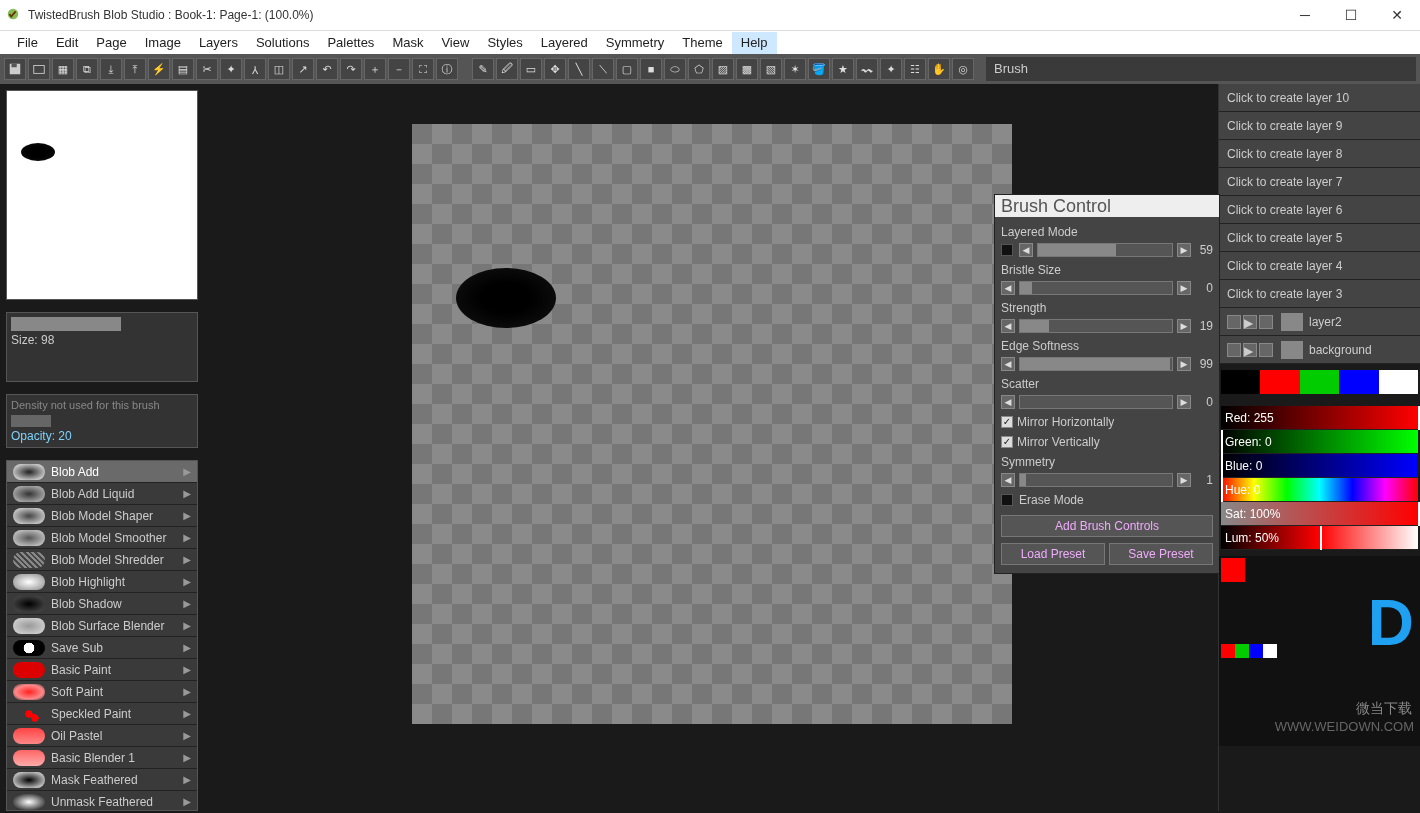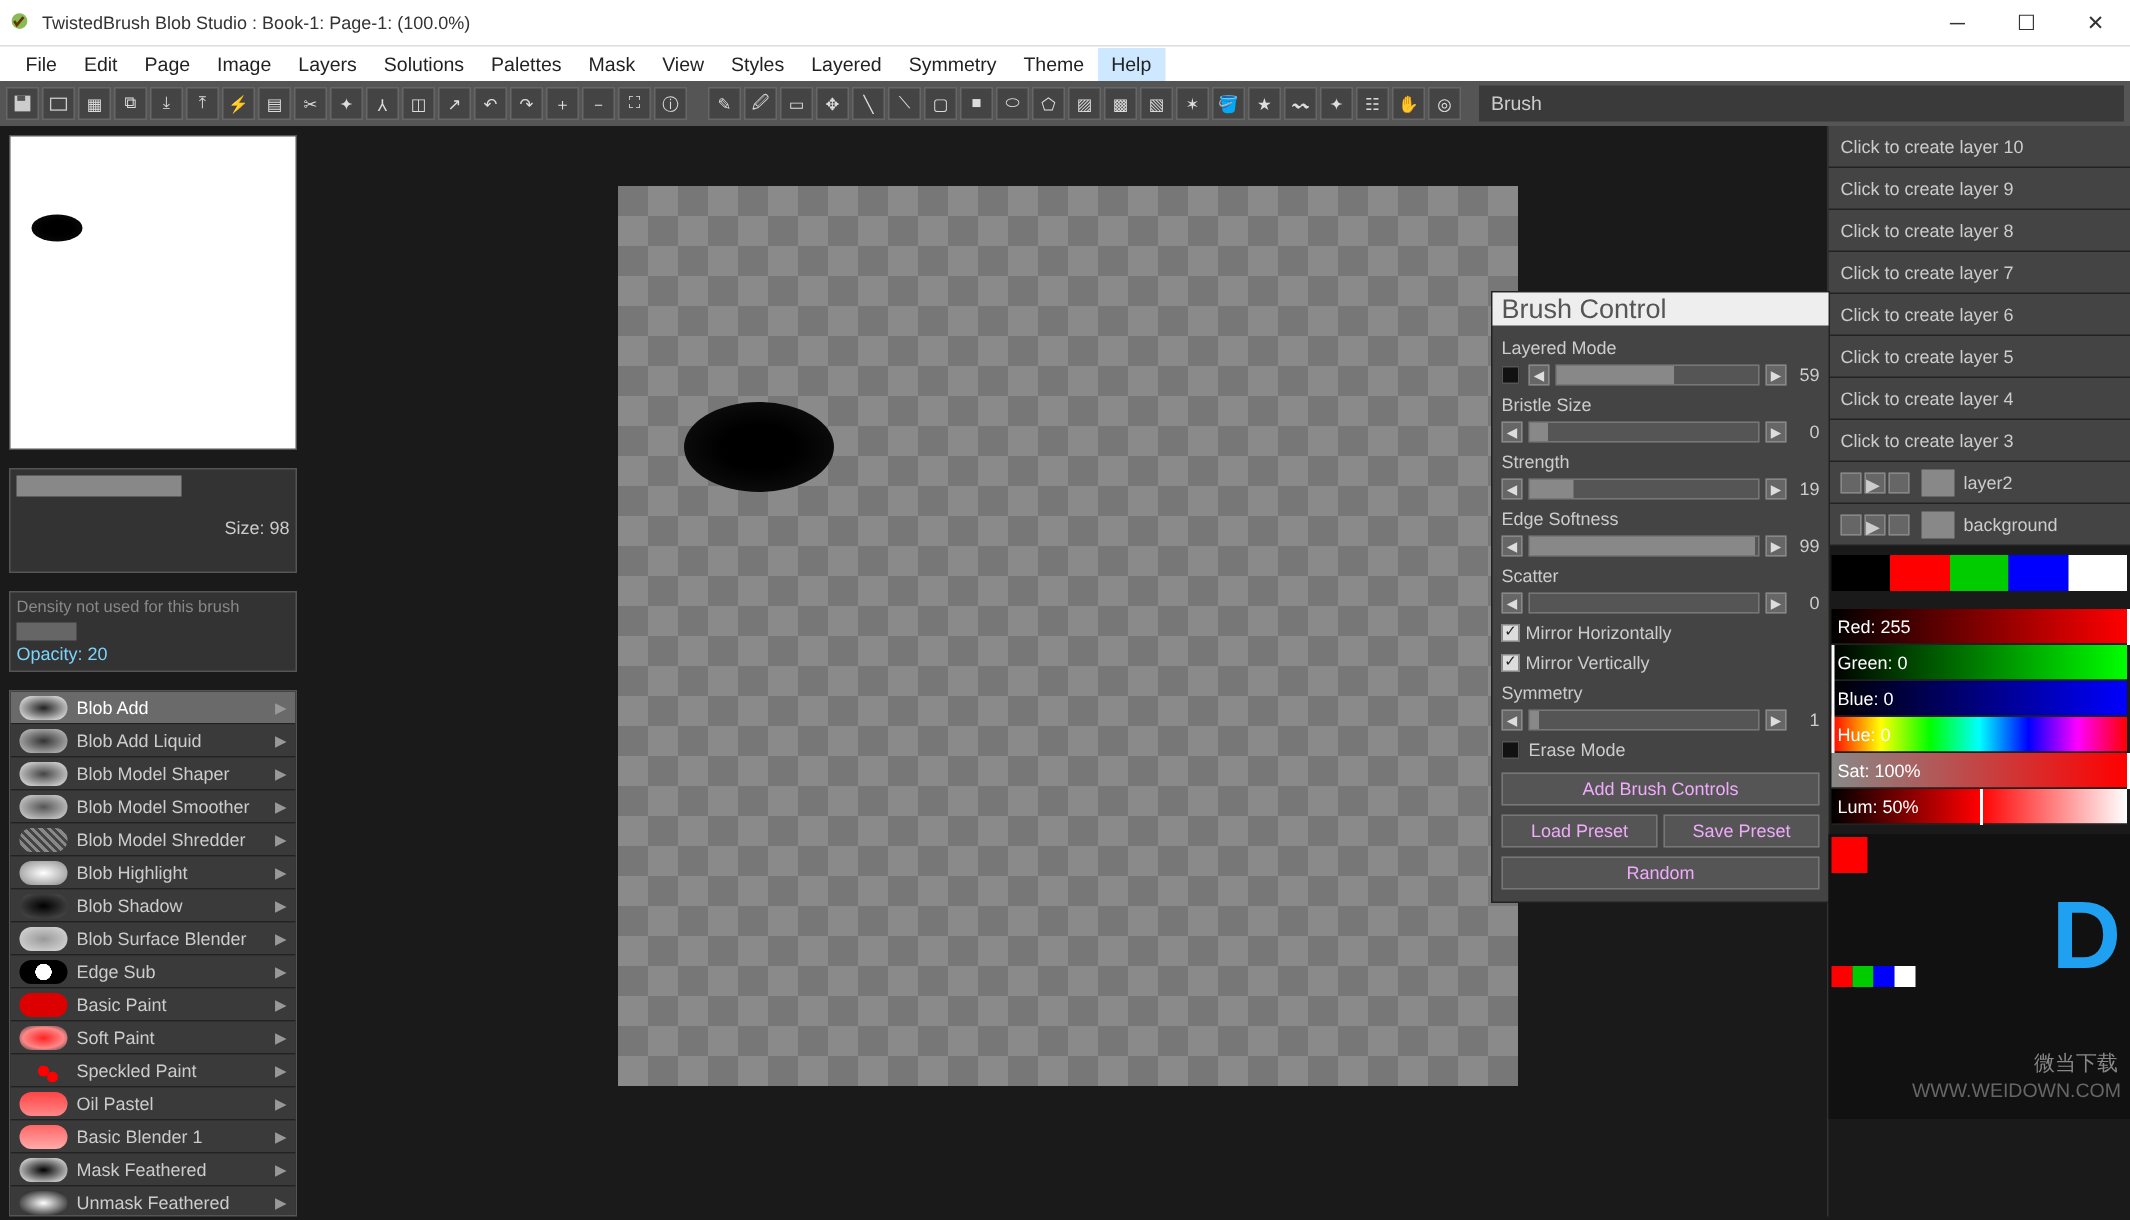--- a/index.html
+++ b/index.html
@@ -14,21 +14,21 @@
 .toolbar1 { height:30px; background:#555; display:flex; align-items:center; padding:0 4px; gap:2px;}
 .tb-btn { width:22px; height:22px; background:#444; border:1px solid #666; display:flex; align-items:center; justify-content:center; color:#ddd; font-size:11px; }
 .tb-sep { width:10px;}
 .tb-label { margin-left:10px; color:#ccc; font-size:13px; flex:1; background:#3a3a3a; height:24px; line-height:24px; padding-left:8px;}
 .main { display:flex; height:727px; background:#1a1a1a; }
 .left { width:204px; background:#1a1a1a; display:flex; flex-direction:column; }
 .preview { margin:6px; border:1px solid #555; height:210px; background:#fff; position:relative;}
 .preview .blob { position:absolute; left:14px; top:52px; width:34px; height:18px; background:radial-gradient(ellipse,#000 40%,#111 100%); border-radius:50%;}
 .sizepanel { margin:6px; border:1px solid #555; background:#333; height:70px; padding:4px; font-size:12px; color:#ccc;}
 .sizepanel .bar { width:110px; height:14px; background:#888; margin-bottom:2px;}
-.sizepanel .lbl { margin-top:14px;text-align:right;}
+.sizepanel .lbl { margin-top:2px;}
 .denspanel { margin:6px; border:1px solid #555;background:#333; height:54px; padding:4px; font-size:11px; color:#888;}
 .denspanel .bar { width:40px; height:12px; background:#666; margin-top:4px;}
 .denspanel .opac { color:#7dd3fc; font-size:12px; margin-top:2px;}
 .brushlist { margin:6px 6px 0 6px; border:1px solid #555; flex:1; overflow:hidden;}
 .brow { height:22px; display:flex; align-items:center; background:#3a3a3a; color:#ccc; font-size:12px; border-bottom:1px solid #222;}
 .brow.sel { background:#6a6a6a; color:#fff;}
 .brow .sw { width:32px; height:16px; margin:0 6px; border-radius:8px; }
 .brow .arr { margin-left:auto; margin-right:6px; color:#999; font-size:10px;}
 .center { flex:1; background:#1a1a1a; position:relative;}
 .canvas { position:absolute; left:208px; top:40px; width:600px; height:600px; }
@@ -207,21 +207,21 @@
           <span>Blob Shadow</span>
           <span class="arr">▶</span>
         </div>
         <div class="brow">
           <span class="sw" style="background:radial-gradient(ellipse,#999,#ddd)"></span>
           <span>Blob Surface Blender</span>
           <span class="arr">▶</span>
         </div>
         <div class="brow">
           <span class="sw" style="background:radial-gradient(circle,#fff 30%,#000 31%)"></span>
-          <span>Edge Sub</span>
+          <span>Save Sub</span>
           <span class="arr">▶</span>
         </div>
         <div class="brow">
           <span class="sw" style="background:linear-gradient(#d00,#d00)"></span>
           <span>Basic Paint</span>
           <span class="arr">▶</span>
         </div>
         <div class="brow">
           <span class="sw" style="background:radial-gradient(ellipse,#f22,#f88 60%,transparent)"></span>
           <span>Soft Paint</span>
@@ -321,23 +321,20 @@
             <span class="sl-right">▶</span>
             <span class="sl-val">1</span>
           </div>
           <div class="cb-row"><span class="sq-lead"></span>Erase Mode</div>
           <div class="btn-row">
             <div class="bc-btn full">Add Brush Controls</div>
           </div>
           <div class="btn-row">
             <div class="bc-btn">Load Preset</div>
             <div class="bc-btn">Save Preset</div>
-          </div>
-          <div class="btn-row">
-            <div class="bc-btn full">Random</div>
           </div>
         </div>
     </div>
   </div>
 
   <div class="right">
     <div class="layers" id="layers">
         <div class="lrow">Click to create layer 10</div>
         <div class="lrow">Click to create layer 9</div>
         <div class="lrow">Click to create layer 8</div>

